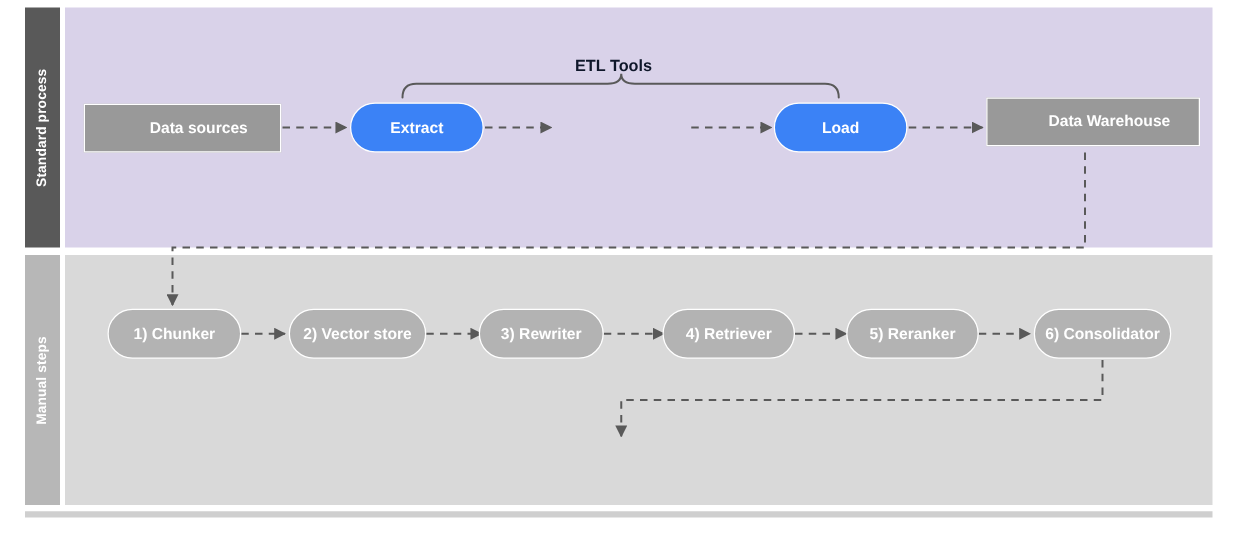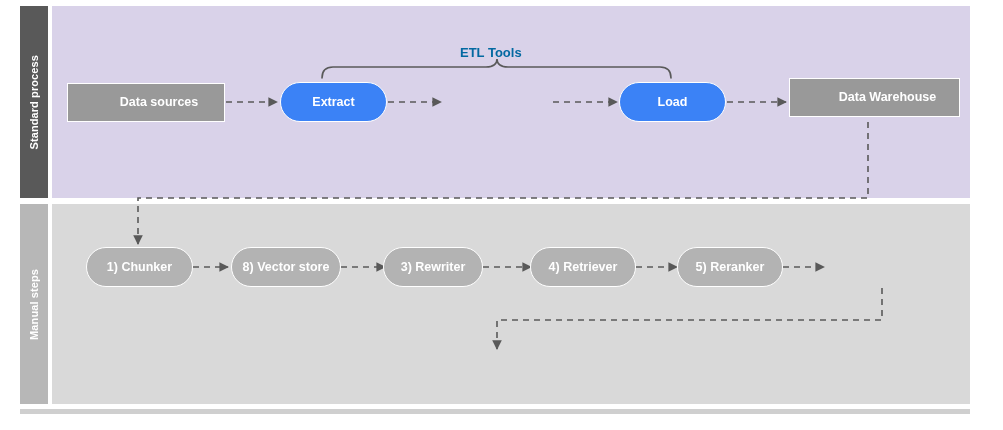--- a/index.html
+++ b/index.html
@@ -72,21 +72,21 @@
   
   #wires {
     position: absolute;
     left: 0; top: 0;
     width: 1003px;
     height: 430px;
     pointer-events: none;
   }
   .bracket-label {
     position: absolute;
-    color: #0369a1;
+    color: #0f172a;
     font-weight: bold;
     font-size: 13px;
     white-space: nowrap;
   }
 </style>
 </head>
 <body>
 
 <div id="canvas">
 
@@ -148,30 +148,33 @@
 
   <div class="node rect gray" style="left:789px; top:78px; width:171px; height:39px;">
     <span>Data Warehouse</span>
   </div>
 
   <div class="node pill pillgray" style="left:86px; top:247px; width:107px; height:40px;">
     <span>1) Chunker</span>
   </div>
 
   <div class="node pill pillgray" style="left:231px; top:247px; width:110px; height:40px;">
-    <span>8) Vector store</span>
+    <span>2) Vector store</span>
   </div>
 
   <div class="node pill pillgray" style="left:383px; top:247px; width:100px; height:40px;">
     <span>3) Rewriter</span>
   </div>
 
   <div class="node pill pillgray" style="left:530px; top:247px; width:106px; height:40px;">
     <span>4) Retriever</span>
   </div>
 
   <div class="node pill pillgray" style="left:677px; top:247px; width:106px; height:40px;">
     <span>5) Reranker</span>
   </div>
 
+  <div class="node pill pillgray" style="left:827px; top:247px; width:110px; height:40px;">
+    <span>6) Consolidator</span>
+  </div>
 
 
 </div>
 
 </body></html>

